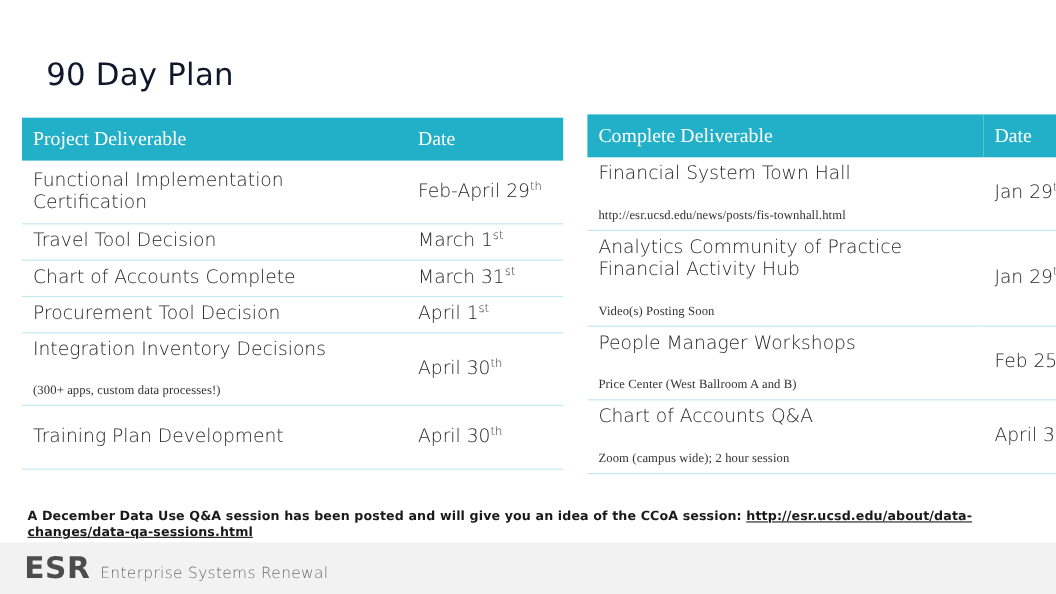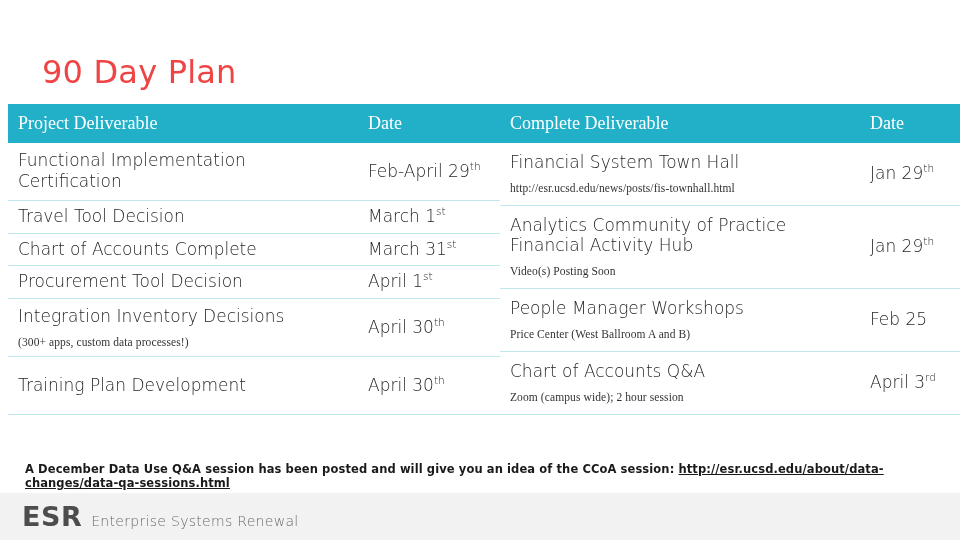--- a/index.html
+++ b/index.html
@@ -30,34 +30,36 @@
     transform-origin: top left;
   }
   .bg-stripes .s3 { left: -10px;  top: -170px; width: 90px; height: 800px; }
   .bg-stripes .s4 { left: 110px;  top: -260px; width: 26px; height: 800px; background:#f7f7f7;}
 
   
   .slide-title {
     position: absolute;
     left: 42px;
     top: 32px;
-    font-size: 32px;
-    color: #ef4444;
+    font-size: 28px;
+    color: #0f172a;
     font-weight: normal;
     letter-spacing: 0.2px;
     font-family: "DejaVu Sans", sans-serif;
   }
 
   
   .tables {
     position: absolute;
-    left: 8px;
+    left: 20px;
     top: 104px;
     width: 926px;
     display: flex;
+    gap: 22px;
+    align-items: center;
   }
   table {
     border-collapse: collapse;
     table-layout: fixed;
   }
   .tbl-left  { width: 452px; }
   .tbl-right { width: 452px; }
 
   thead th {
     background: #22b0c8;
@@ -86,21 +88,21 @@
     line-height: 1.22;
   }
   tbody tr:last-child td { border-bottom: 1px solid #bfe7ee; }
 
   .cell-main { display: block; }
   .cell-sub {
     display: block;
     font-family: "Liberation Serif", serif;
     font-size: 11.5px;
     color: #333333;
-    margin-top: 8px;
+    margin-top: 20px;
     letter-spacing: 0.1px;
   }
   .cell-sub.link { text-decoration: none; color:#333; }
   .date-cell { white-space: nowrap; }
   sup {
     font-size: 0.62em;
     vertical-align: super;
     line-height: 0;
   }
   td.tall { height: 46px; }

